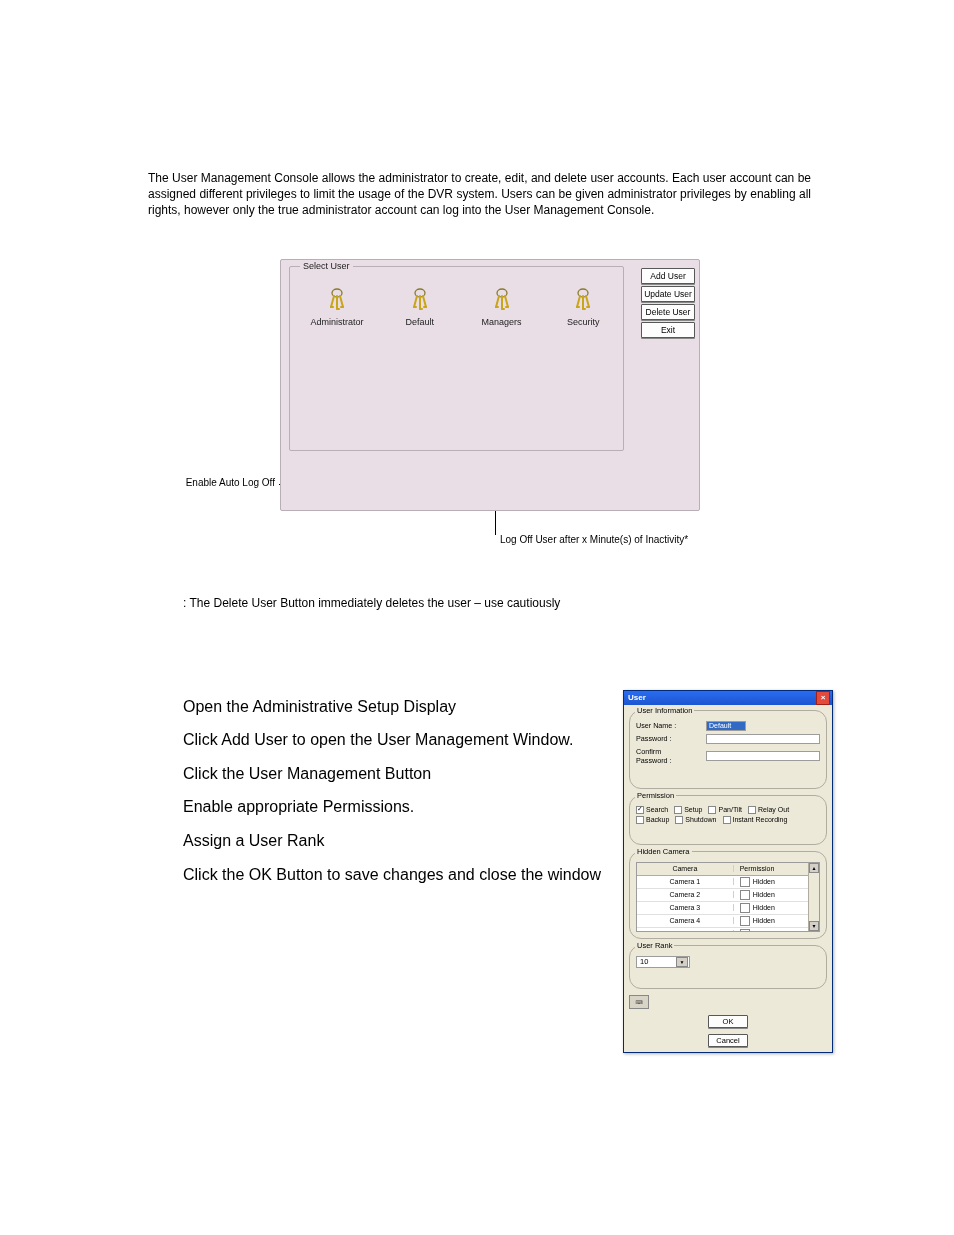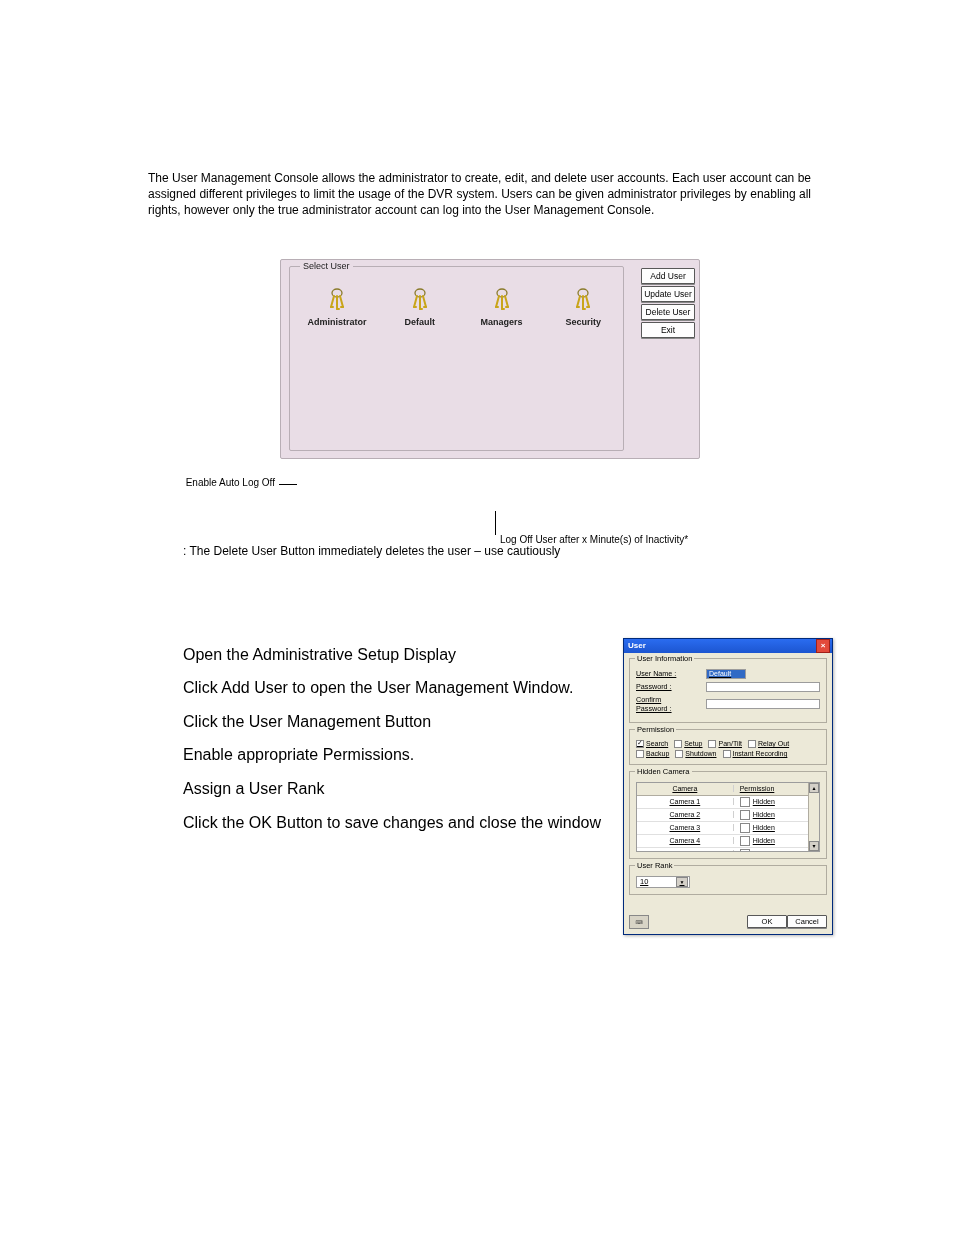--- a/index.html
+++ b/index.html
@@ -28,21 +28,21 @@
   .console-wrap {
     position: relative;
     margin-left: 280px;
     width: 420px;
   }
   .console-panel {
     background: #e9dde6;
     border: 1px solid #b8aeb5;
     border-radius: 2px;
     width: 420px;
-    height: 200px;
+    height: 252px;
     box-sizing: border-box;
     padding: 6px 8px 8px 8px;
     position: relative;
   }
   .btn-col {
     position: absolute;
     left: 360px;
     top: 8px;
     display: flex;
     flex-direction: column;
@@ -65,21 +65,20 @@
   }
   .select-user {
     width: 335px;
     height: 185px;
     box-sizing: border-box;
   }
   .user-grid {
     display: flex;
     gap: 34px;
     padding: 20px 16px 0 22px;
-    font-weight: bold;
   }
   .user-item {
     display: flex;
     flex-direction: column;
     align-items: center;
     width: 50px;
     font-size: 9px;
     color: #222;
   }
   .key-icon svg { display:block;}
@@ -204,24 +203,23 @@
     border:1px solid #a02018;
     display:flex;align-items:center;justify-content:center;
     color:#fff;font-weight:bold;font-size:8px;line-height:8px;
   }
   .dlg-body {
     padding: 5px 5px 5px 5px;
   }
   .dlg-group {
     position: relative;
     border:1px solid #b0aca0;
-    border-radius:0;
+    border-radius:12px;
     margin-bottom:6px;
-    padding:10px 6px 6px 6px;
-    text-decoration:underline;
+    padding:10px 6px 20px 6px;
   }
   .dlg-group .dlg-legend {
     position:absolute;
     top:-5px;left:5px;
     padding:0 2px;
     background:#ece9d8;
     font-size:7.5px;
   }
   .formrow { display:flex; align-items:center; margin-bottom:3px; gap:14px;}
   .formrow label { width:56px; font-size:7.2px;}
@@ -265,21 +263,21 @@
   .rank-row .combo {
     width:54px;height:12px;border:1px solid #9c9c9c;background:#fff;
     display:flex;align-items:center;justify-content:space-between;
     padding:0 1px 0 3px;font-size:7.5px;box-sizing:border-box;
   }
   .combo .dd {
     width:10px;height:8px;background:#d4d0c8;border:1px solid #888;
     font-size:5px;display:flex;align-items:center;justify-content:center;
   }
   .dlg-footer {
-    display:flex;justify-content:flex-end;align-items:center;margin-top:20px;
+    display:flex;justify-content:flex-end;align-items:center;gap:6px;margin-top:6px;flex-direction:column;
   }
   .dlg-footer .tinyicon {
     margin-right:auto;width:18px;height:12px;border:1px solid #888;background:#d8d4c6;
     font-size:5px;display:flex;align-items:center;justify-content:center;color:#444;
   }
   .dlg-footer .w95btn { width:40px;height:13px;font-size:7.5px;line-height:11px;}
 </style>
 </head>
 <body>
 

